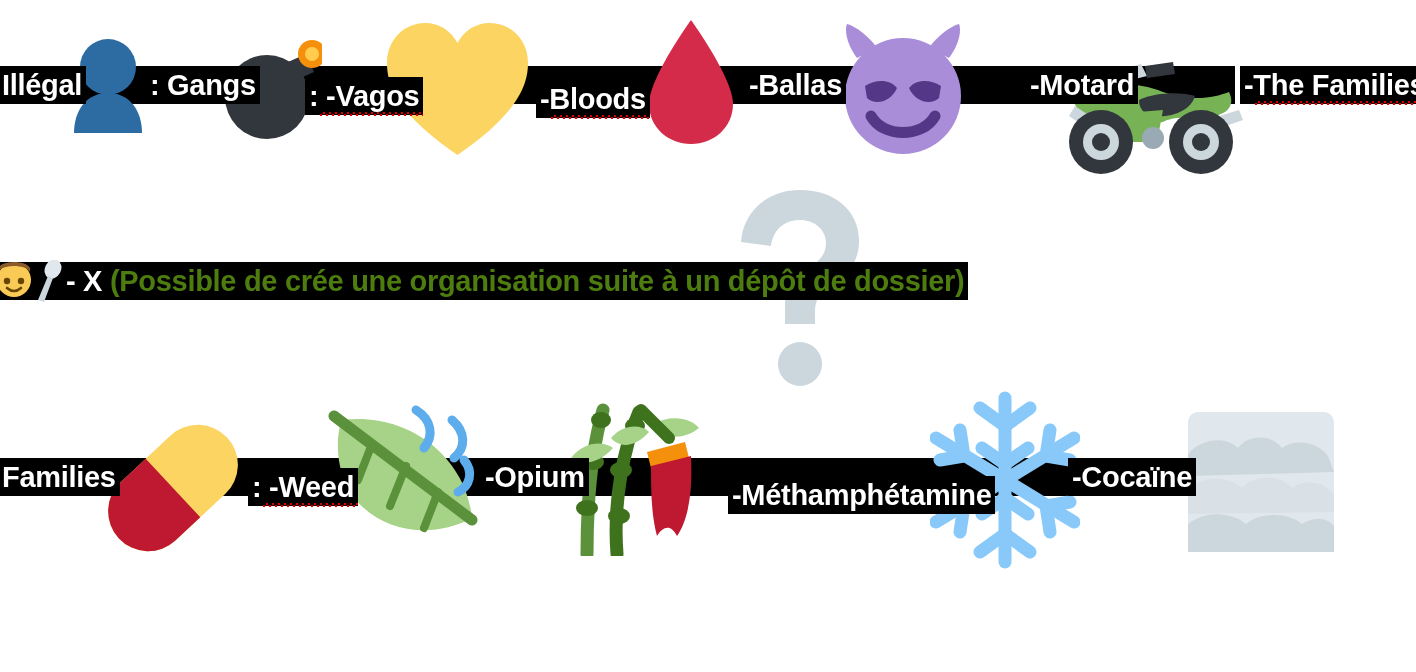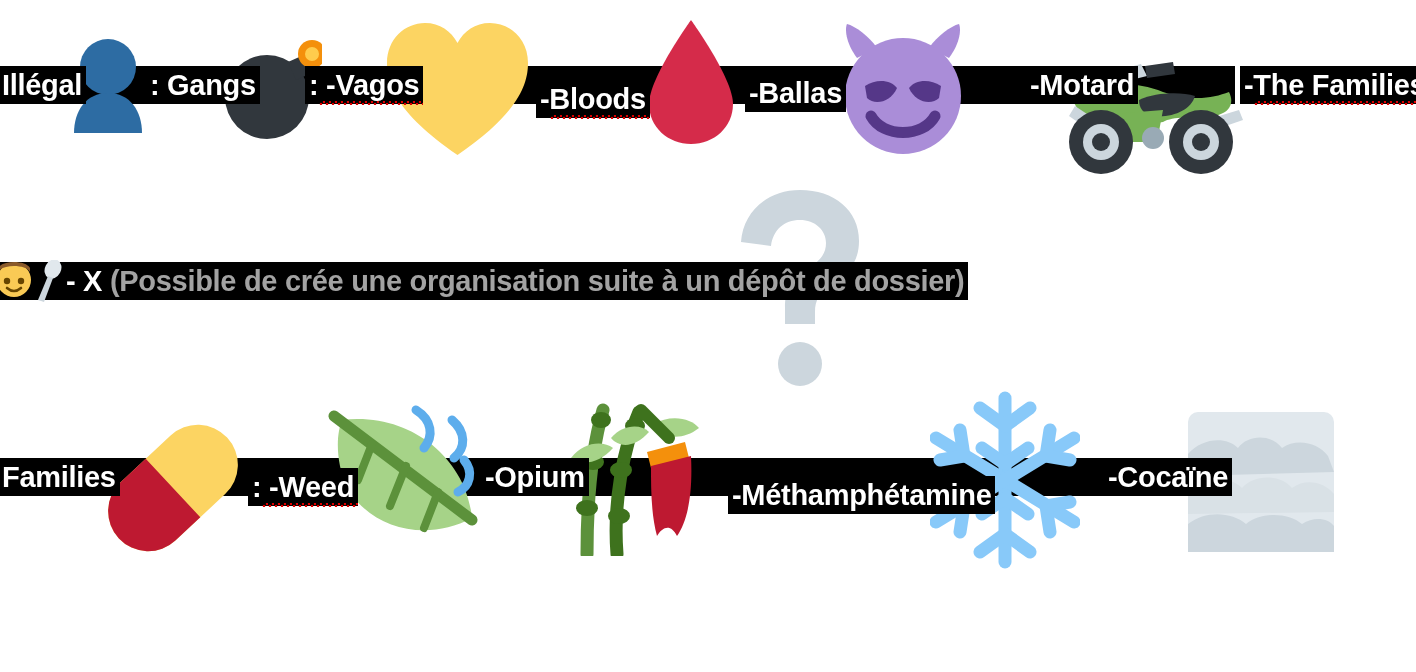--- a/index.html
+++ b/index.html
@@ -127,29 +127,29 @@
     <circle cx="100" cy="80" r="11" fill="#99aab5"></circle>
   </svg>
 </div>
 
 <div class="chip" style="left:-2px; top:66px;">
   <span>Illégal</span>
 </div>
 <div class="chip" style="left:146px; top:66px;text-align:right;">
   <span>: Gangs</span>
 </div>
-<div class="chip" style="left:305px; top:66px;">
+<div class="chip" style="left:305px; top:77px;">
   <span>: -Vagos</span>
   <span class="squiggle" style="left:14px;"></span>
 </div>
 <div class="chip" style="left:536px; top:80px;">
   <span>-Bloods</span>
   <span class="squiggle" style="left:14px;"></span>
 </div>
-<div class="chip" style="left:745px; top:74px;">
+<div class="chip" style="left:745px; top:66px;">
   <span>-Ballas</span>
 </div>
 <div class="chip" style="left:1026px; top:66px;">
   <span>-Motard</span>
 </div>
 <div class="chip" style="left:1240px; top:66px;">
   <span>-The Families</span>
   <span class="squiggle" style="left:14px;"></span>
 </div>
 
@@ -174,21 +174,21 @@
 </div>
 
 <div class="emoji" style="left:32px; top:260px; width:34px; height:42px;">
   <svg viewBox="0 0 34 42" xmlns="http://www.w3.org/2000/svg">
     <ellipse cx="21" cy="9" rx="8" ry="10" transform="rotate(28 21 9)" fill="#e1e8ed"></ellipse>
     <path d="M16 16 L6 40 L12 42 L21 18 Z" fill="#ccd6dd"></path>
   </svg>
 </div>
 
 <div class="chip" style="left:62px; top:262px;">
-  <span class="white">- X </span><span class="red" style="color:#a3a3a3;">(Possible de crée une organisation suite à un dépôt de dossier)</span>
+  <span class="white">- X </span><span class="red" style="color:#4d7c0f;">(Possible de crée une organisation suite à un dépôt de dossier)</span>
 </div>
 
 <div class="bar" style="left:0px;   top:458px; width:100px;"></div>
 <div class="bar" style="left:100px; top:458px; width:250px;"></div>
 <div class="bar" style="left:350px; top:458px; width:232px;"></div>
 <div class="bar" style="left:582px; top:458px; width:350px;"></div>
 <div class="bar" style="left:932px; top:458px; width:262px;"></div>
 
 <div class="emoji" style="left:88px; top:408px; width:170px; height:160px;">
   <svg viewBox="0 0 170 160" xmlns="http://www.w3.org/2000/svg">
@@ -262,15 +262,15 @@
 <div class="chip" style="left:248px; top:468px;">
   <span>: -Weed</span>
   <span class="squiggle" style="left:14px;"></span>
 </div>
 <div class="chip" style="left:481px; top:458px;">
   <span>-Opium</span>
 </div>
 <div class="chip" style="left:728px; top:476px;text-align:center;">
   <span>-Méthamphétamine</span>
 </div>
-<div class="chip" style="left:1104px; top:458px;">
+<div class="chip" style="left:1068px; top:458px;">
   <span>-Cocaïne</span>
 </div>
 
 </body></html>

